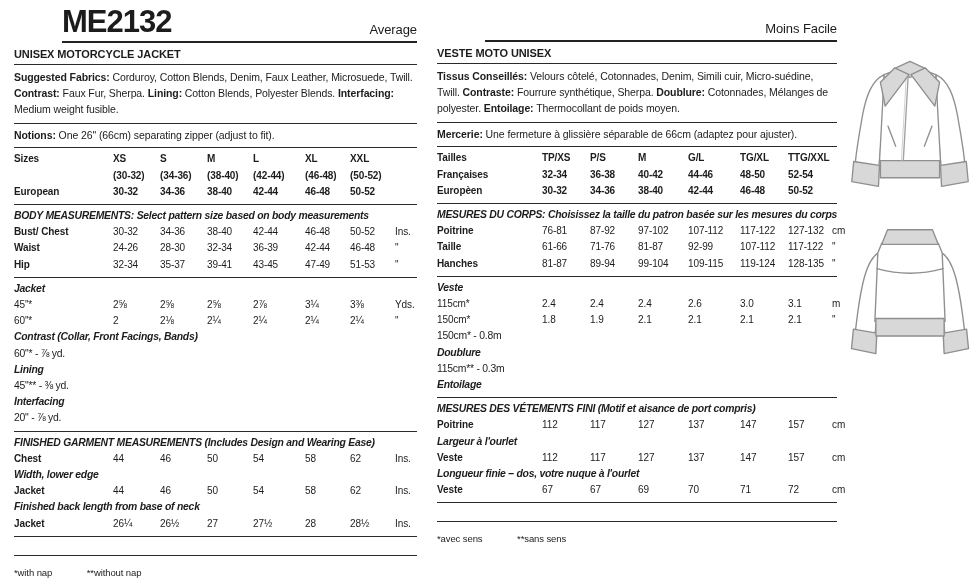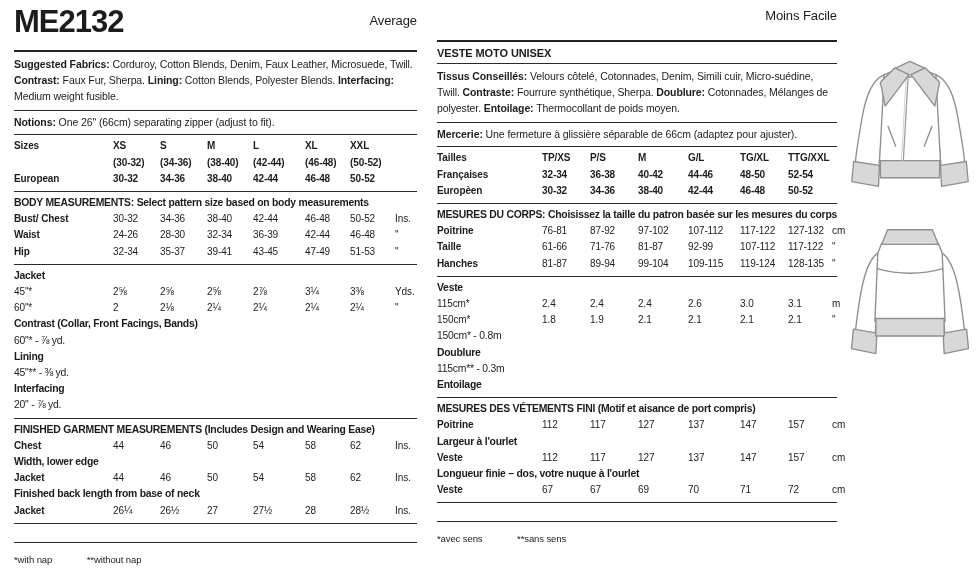--- a/index.html
+++ b/index.html
@@ -6,40 +6,40 @@
   html,body { background:#e8e8e8; }
   .page {
     position:relative; width:977px; height:583px; background:#ffffff;
     font-family:"Liberation Sans", sans-serif; color:#1c1c1c;
     letter-spacing:-0.1px; overflow:hidden;
   }
   .col { position:absolute; top:6px; }
   .col-left  { left:14px;  width:403px; --cols:99px 47px 47px 46px 52px 45px 45px 1fr; }
   .col-right { left:437px; width:400px; --cols:105px 48px 48px 50px 52px 48px 44px 1fr; }
 
-  .hdr { display:flex; align-items:center; justify-content:space-between;
-         border-bottom:2px solid #222; padding-bottom:13px; min-height:36px; }
+  .hdr { display:flex; align-items:flex-end; justify-content:space-between;
+         border-bottom:2px solid #222; padding-bottom:4px; min-height:36px;margin-left:48px; }
   .pattern-no { font-size:31px; font-weight:800; letter-spacing:-1px; line-height:1; }
   .difficulty { font-size:13px; line-height:1.1; }
 
   .garment-title { font-weight:700; font-size:11px; padding:5px 0 4px;
                    border-bottom:1.2px solid #2a2a2a; }
   .fabrics { font-size:10.5px; line-height:1.5; padding:5px 0 6px; min-height:48px;
              border-bottom:1.2px solid #2a2a2a; }
   .fabrics b { font-weight:700; }
   .notions { font-size:10.5px; line-height:1.35; padding:4px 0 5px;
              border-bottom:1.5px solid #2a2a2a; }
   .notions b { font-weight:700; }
 
   .sec { border-bottom:1.5px solid #2a2a2a; padding:3px 0 4px; }
   .sec:last-of-type { border-bottom:none; }
   .trow { font-size:10px; line-height:16.2px; white-space:nowrap; }
   .trow.grid { display:grid; grid-template-columns:var(--cols); }
   .trow.full { font-weight:400; }
-  .trow.full.b { font-weight:700; }
+  .trow.full.b { font-weight:700;font-style:italic; }
   .trow.full { font-size:10.4px; letter-spacing:-0.25px; }
   .tcell { overflow:visible; }
   .tcell.lab { font-weight:700; }
   .trow.lr .tcell.lab { font-weight:400; }
   .trow.vb .tcell { font-weight:700; }
 
   .footnote { margin-top:18px; border-top:1.5px solid #2a2a2a; padding-top:11px;
               font-size:9.5px; }
   .footnote .fn2 { margin-left:32px; }
 
@@ -50,20 +50,21 @@
 </head>
 <body>
 
 <div class="page">
 
   <div class="col col-left">
     <div class="hdr">
       <span class="pattern-no">ME2132</span>
       <span class="difficulty">Average</span>
     </div>
+    <div class="garment-title">UNISEX MOTORCYCLE JACKET</div>
     <p class="fabrics"><b>Suggested Fabrics:</b><span> Corduroy, Cotton Blends, Denim, Faux Leather, Microsuede, Twill. </span><b>Contrast:</b><span> Faux Fur, Sherpa. </span><b>Lining:</b><span> Cotton Blends, Polyester Blends. </span><b>Interfacing:</b><span> Medium weight fusible.</span></p>
     <p class="notions"><b>Notions:</b><span> One 26" (66cm) separating zipper (adjust to fit).</span></p>
     <div class="sec">
         <div class="trow grid vb">
           <span class="tcell lab">Sizes</span>
           <span class="tcell">XS</span>
           <span class="tcell">S</span>
           <span class="tcell">M</span>
           <span class="tcell">L</span>
           <span class="tcell">XL</span>

